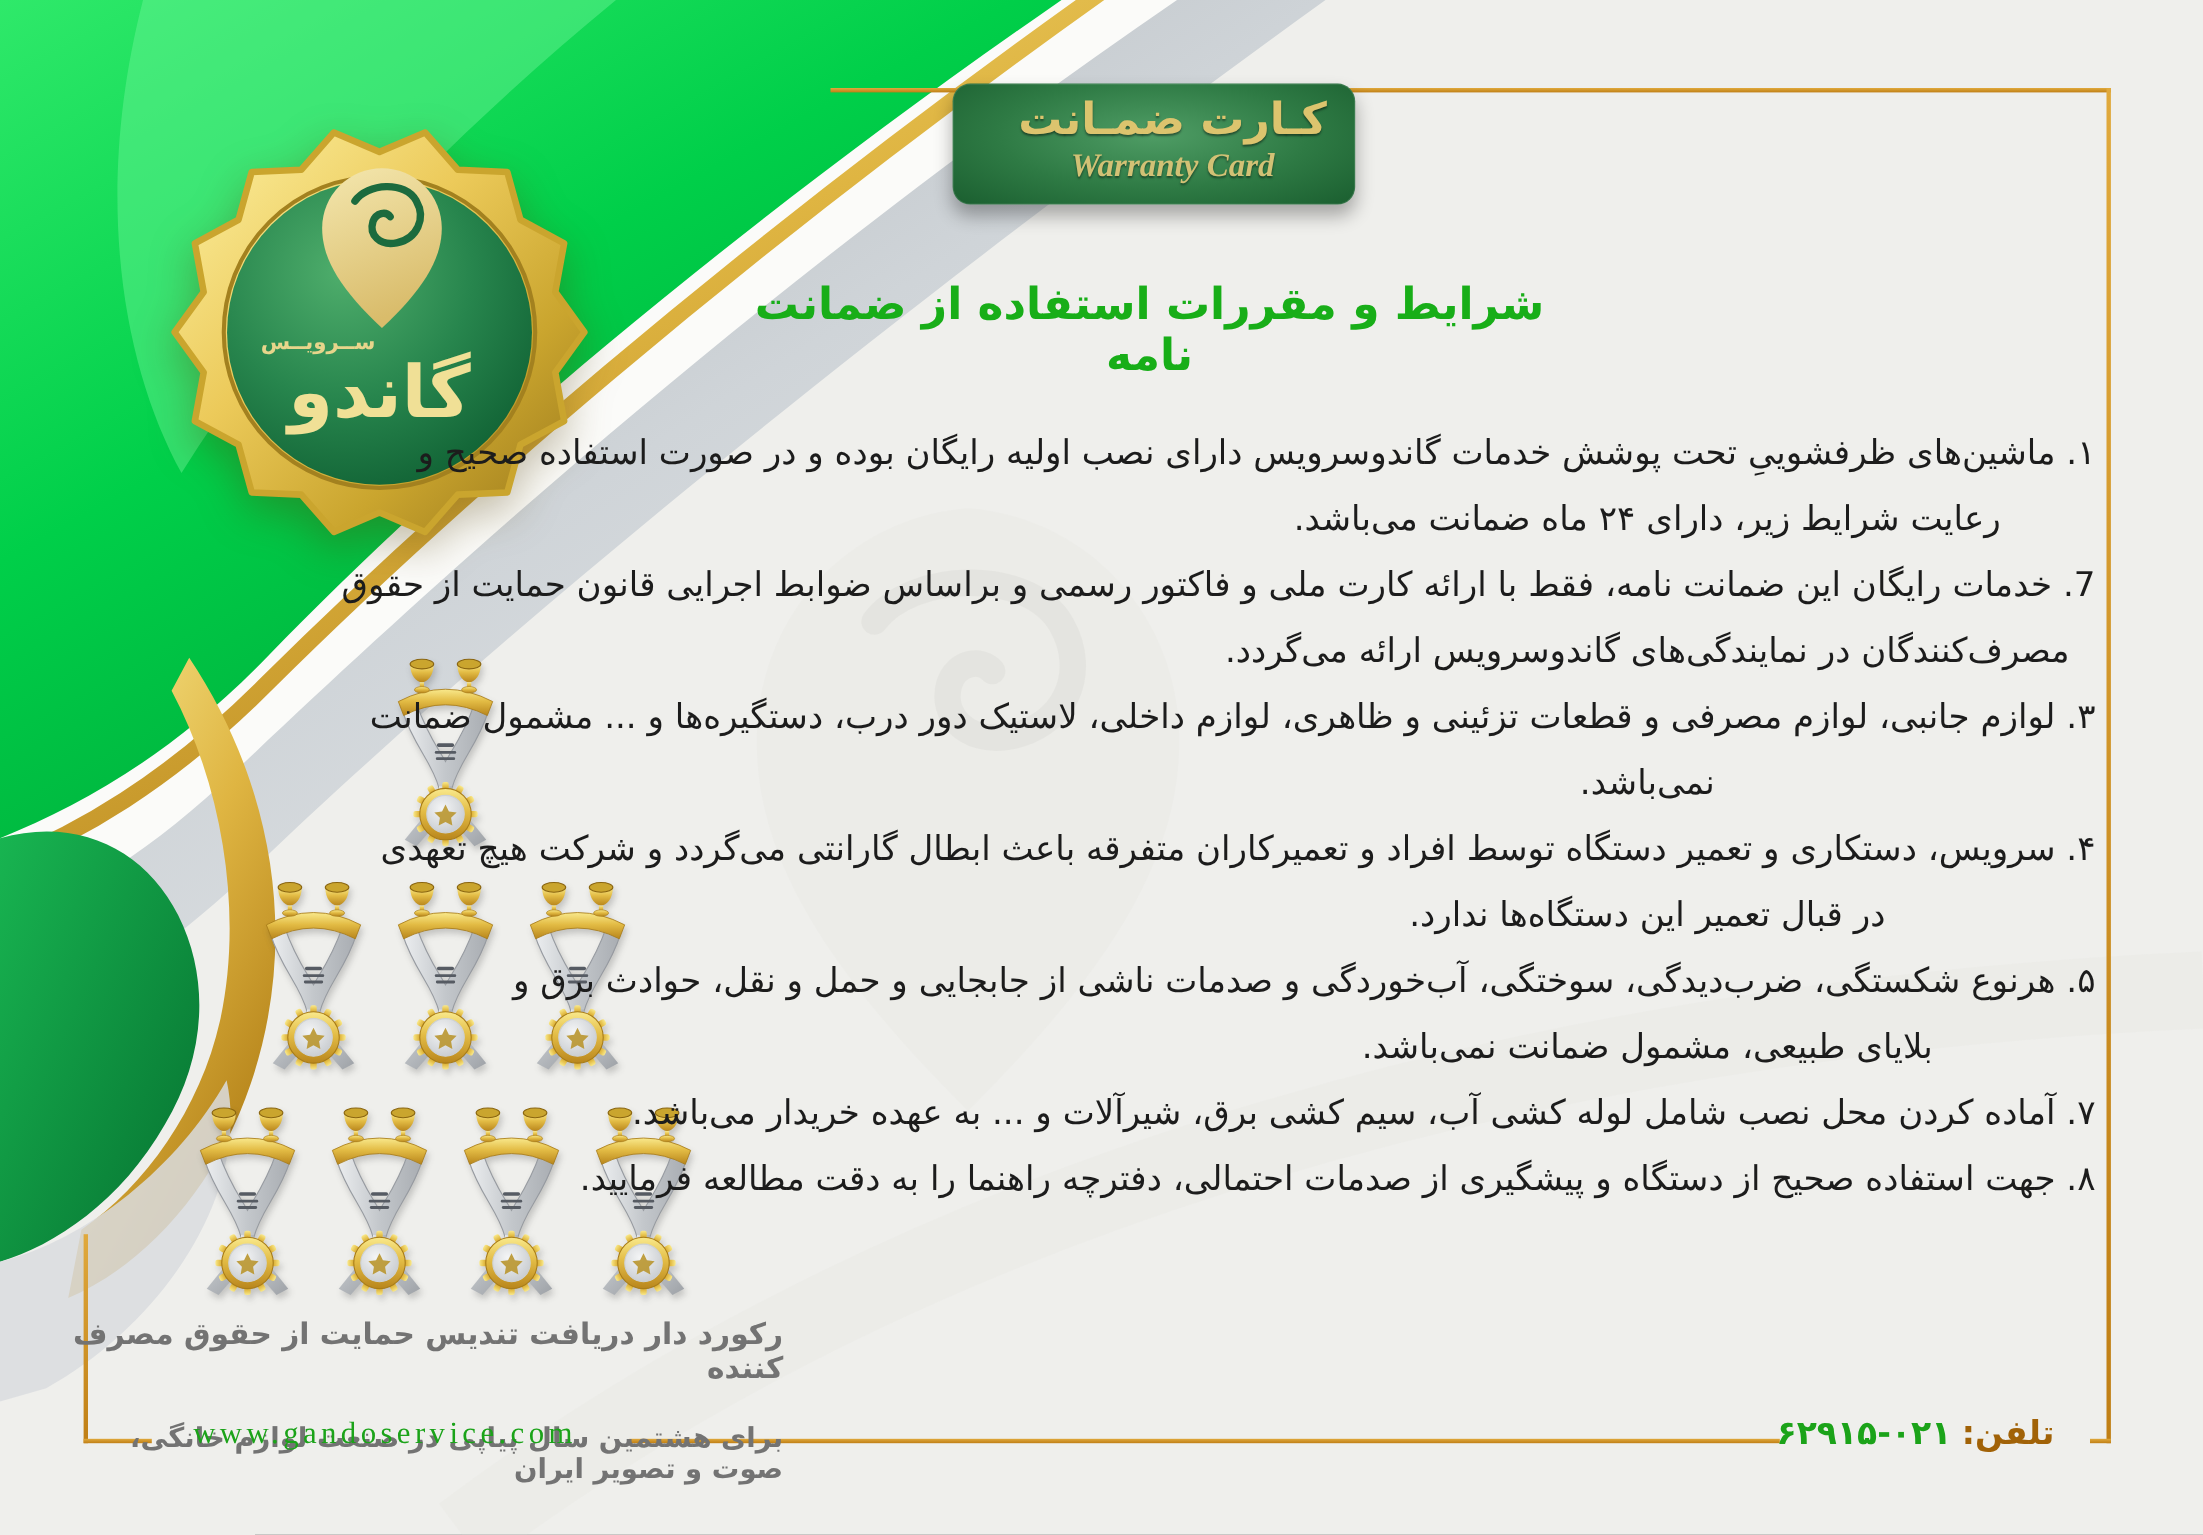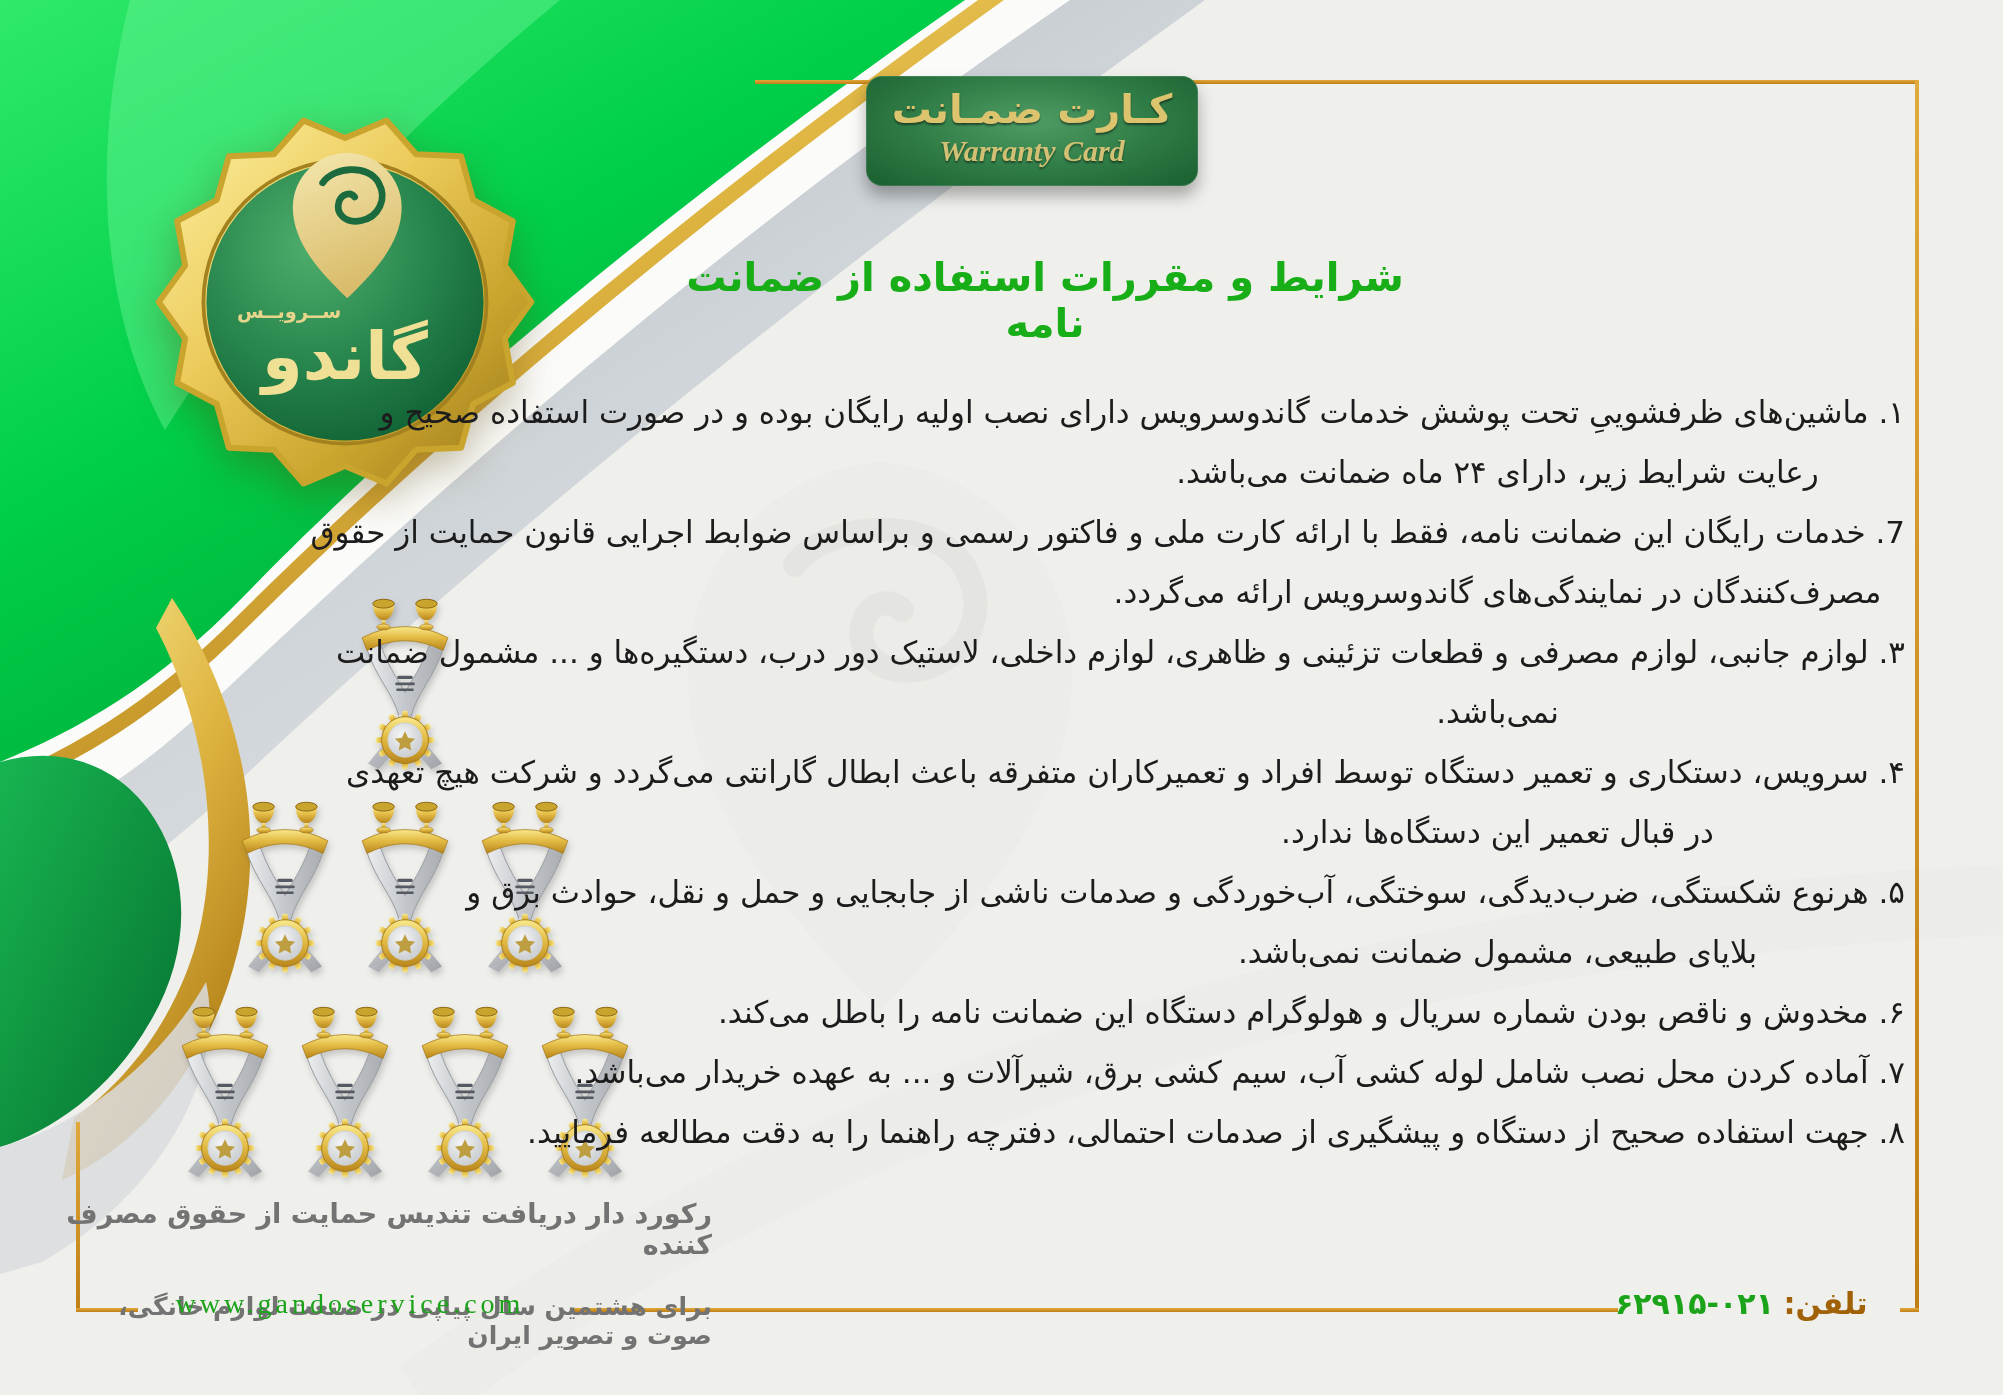--- a/index.html
+++ b/index.html
@@ -11,21 +11,21 @@
   }
   .abs{position:absolute;}
   
   .gold-line{position:absolute;background:linear-gradient(180deg,#e0a93c,#c07f15);}
   
   .badge{
     position:absolute; left:866px; top:76px; width:332px; height:110px;
     border-radius:16px;
     background:radial-gradient(ellipse at 50% 42%, #4f9d65 0%, #2e7a44 55%, #1a5e2f 100%);
     box-shadow:0 10px 16px rgba(0,0,0,.30), inset 0 0 0 1px rgba(255,255,255,.12);
-    text-align:center; z-index:6;
+    text-align:center; z-index:6;padding-left:34px;
   }
   .badge-fa{
     margin-top:10px; font-size:40px; font-weight:bold; color:#dcc46e;
     text-shadow:0 2px 2px rgba(0,0,0,.45); direction:rtl; letter-spacing:1px;
   }
   .badge-en{
     margin-top:2px; font-size:30px; font-weight:bold; font-style:italic;
     font-family:"Liberation Serif","DejaVu Serif",serif; color:#d2c175;
     text-shadow:0 2px 2px rgba(0,0,0,.45);
   }
@@ -160,21 +160,20 @@
     <div class="ln ln-first">۱. ماشین‌های ظرفشوییِ تحت پوشش خدمات گاندوسرویس دارای نصب اولیه رایگان بوده و در صورت استفاده صحیح و</div>
     <div class="ln ln-cont">رعایت شرایط زیر، دارای ۲۴ ماه ضمانت می‌باشد.</div>
     <div class="ln ln-first">7. خدمات رایگان این ضمانت نامه، فقط با ارائه کارت ملی و فاکتور رسمی و براساس ضوابط اجرایی قانون حمایت از حقوق</div>
     <div class="ln ln-cont">مصرف‌کنندگان در نمایندگی‌های گاندوسرویس ارائه می‌گردد.</div>
     <div class="ln ln-first">۳. لوازم جانبی، لوازم مصرفی و قطعات تزئینی و ظاهری، لوازم داخلی، لاستیک دور درب، دستگیره‌ها و ... مشمول ضمانت</div>
     <div class="ln ln-cont">نمی‌باشد.</div>
     <div class="ln ln-first">۴. سرویس، دستکاری و تعمیر دستگاه توسط افراد و تعمیرکاران متفرقه باعث ابطال گارانتی می‌گردد و شرکت هیچ تعهدی</div>
     <div class="ln ln-cont">در قبال تعمیر این دستگاه‌ها ندارد.</div>
     <div class="ln ln-first">۵. هرنوع شکستگی، ضرب‌دیدگی، سوختگی، آب‌خوردگی و صدمات ناشی از جابجایی و حمل و نقل، حوادث برق و</div>
     <div class="ln ln-cont">بلایای طبیعی، مشمول ضمانت نمی‌باشد.</div>
-    <div class="ln ln-first">۶. مخدوش و ناقص بودن شماره سریال و هولوگرام دستگاه این ضمانت نامه را باطل می‌کند.</div>
     <div class="ln ln-first">۷. آماده کردن محل نصب شامل لوله کشی آب، سیم کشی برق، شیرآلات و ... به عهده خریدار می‌باشد.</div>
     <div class="ln ln-first">۸. جهت استفاده صحیح از دستگاه و پیشگیری از صدمات احتمالی، دفترچه راهنما را به دقت مطالعه فرمایید.</div>
   </div>
 
   <svg width="0" height="0" style="position:absolute" aria-hidden="true">
     <defs>
       <linearGradient id="gld" x1="0" y1="0" x2="0" y2="1">
         <stop offset="0" stop-color="#f9e98c"></stop>
         <stop offset="0.45" stop-color="#e3bc45"></stop>
         <stop offset="1" stop-color="#b9861c"></stop>

